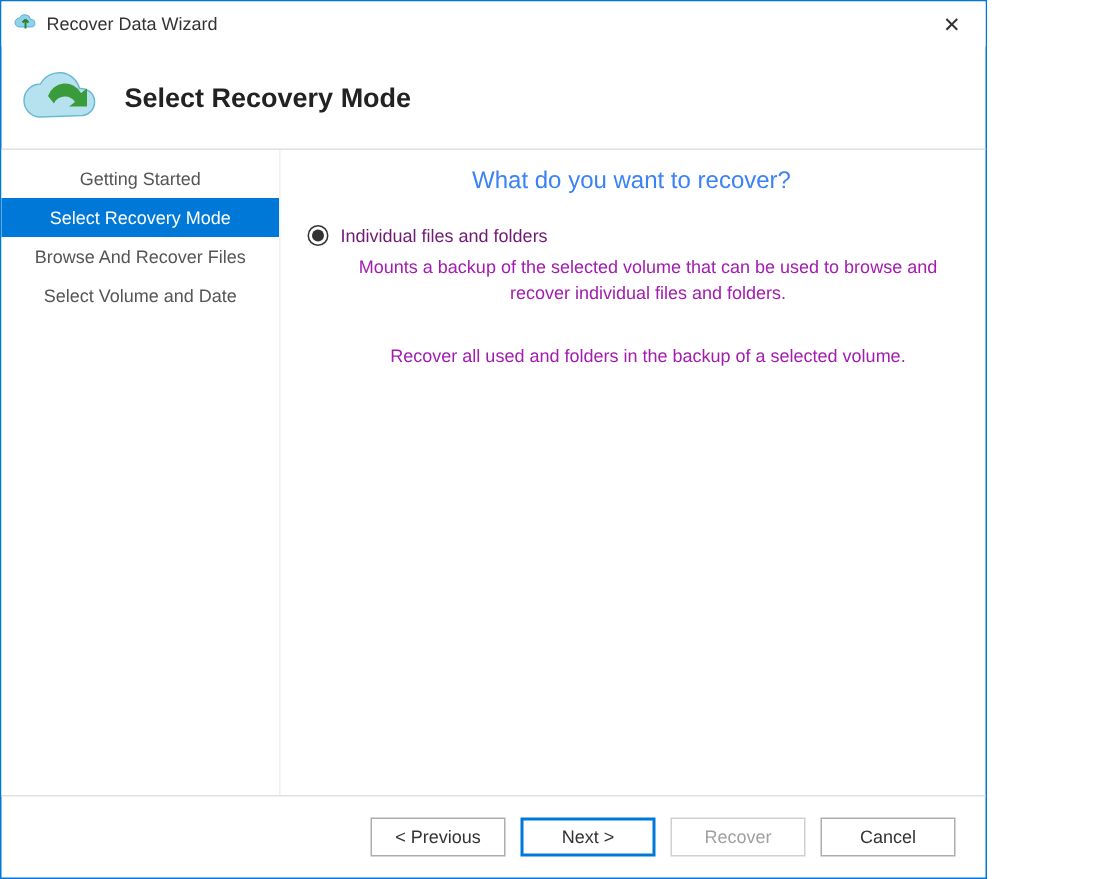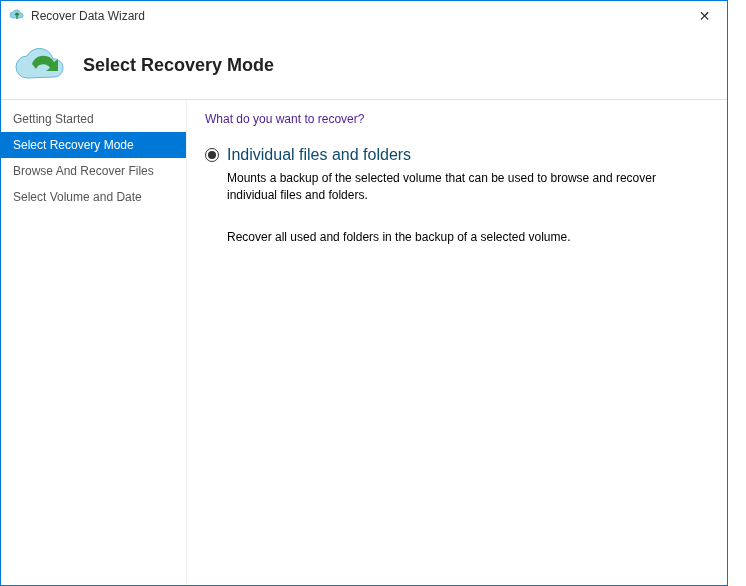--- a/index.html
+++ b/index.html
@@ -1,18 +1,18 @@
 <!DOCTYPE html>
 <html><head>
   <meta charset="utf-8">
   <style>
     * { box-sizing: border-box; margin: 0; padding: 0; }
     body { font-family: "Segoe UI", Tahoma, sans-serif; font-size: 12px; color: #333; background: #fff; }
     .window {
-      width: 728px;
+      width: 658px;
       height: 586px;
       border: 1px solid #0078d7;
       background: #fff;
       display: flex;
       flex-direction: column;
       position: relative;
     }
     .titlebar {
       height: 30px;
       display: flex;
@@ -41,20 +41,21 @@
       display: flex;
       align-items: center;
       border-bottom: 1px solid #e0e0e0;
     }
     .header-icon { width: 60px; height: 44px; display: flex; align-items: center; justify-content: center; margin-right: 12px; }
     .header-title { font-size: 18px; font-weight: 700; color: #222; }
     .body-area {
       flex: 1;
       display: flex;
       min-height: 0;
+      text-align: center;
     }
     .sidebar {
       width: 186px;
       background: #fff;
       padding-top: 6px;
       border-right: 1px solid #f0f0f0;
     }
     .sidebar-item {
       padding: 6px 12px;
       font-size: 12px;
@@ -63,22 +64,22 @@
     }
     .sidebar-item.active {
       background: #0078d7;
       color: #fff;
     }
     .content {
       flex: 1;
       padding: 12px 20px 0 18px;
     }
     .question {
-      font-size: 12px;
-      color: #4c1d95;
+      font-size: 16px;
+      color: #3b82f6;
       margin-bottom: 20px;
     }
     .option {
       margin-bottom: 24px;
     }
     .option-row {
       display: flex;
       align-items: center;
       margin-bottom: 6px;
     }
@@ -93,24 +94,24 @@
       flex-shrink: 0;
     }
     .radio.selected::after {
       content: "";
       position: absolute;
       top: 2px; left: 2px;
       width: 8px; height: 8px;
       background: #333;
       border-radius: 50%;
     }
-    .option-label { font-size: 16px; color: #0c4a6e; }
+    .option-label { font-size: 12px; color: #701a75; }
     .option-desc {
       font-size: 12px;
-      color: #000000;
+      color: #a21caf;
       margin-left: 22px;
       line-height: 1.45;
     }
     .footer {
       border-top: 1px solid #e0e0e0;
       padding: 14px 20px;
       display: flex;
       justify-content: flex-end;
       gap: 10px;
     }
@@ -188,13 +189,27 @@
         </div>
         <div class="option-desc">Mounts a backup of the selected volume that can be used to browse and recover individual files and folders.</div>
       </div>
 
       <div class="option">
         <div class="option-desc">Recover all used and folders in the backup of a selected volume.</div>
       </div>
     </div>
   </div>
 
+  <div class="footer">
+    <div class="btn">
+      <span>&lt; Previous</span>
+    </div>
+    <div class="btn default">
+      <span>Next &gt;</span>
+    </div>
+    <div class="btn disabled">
+      <span>Recover</span>
+    </div>
+    <div class="btn">
+      <span>Cancel</span>
+    </div>
+  </div>
 </div>
 
 </body></html>

